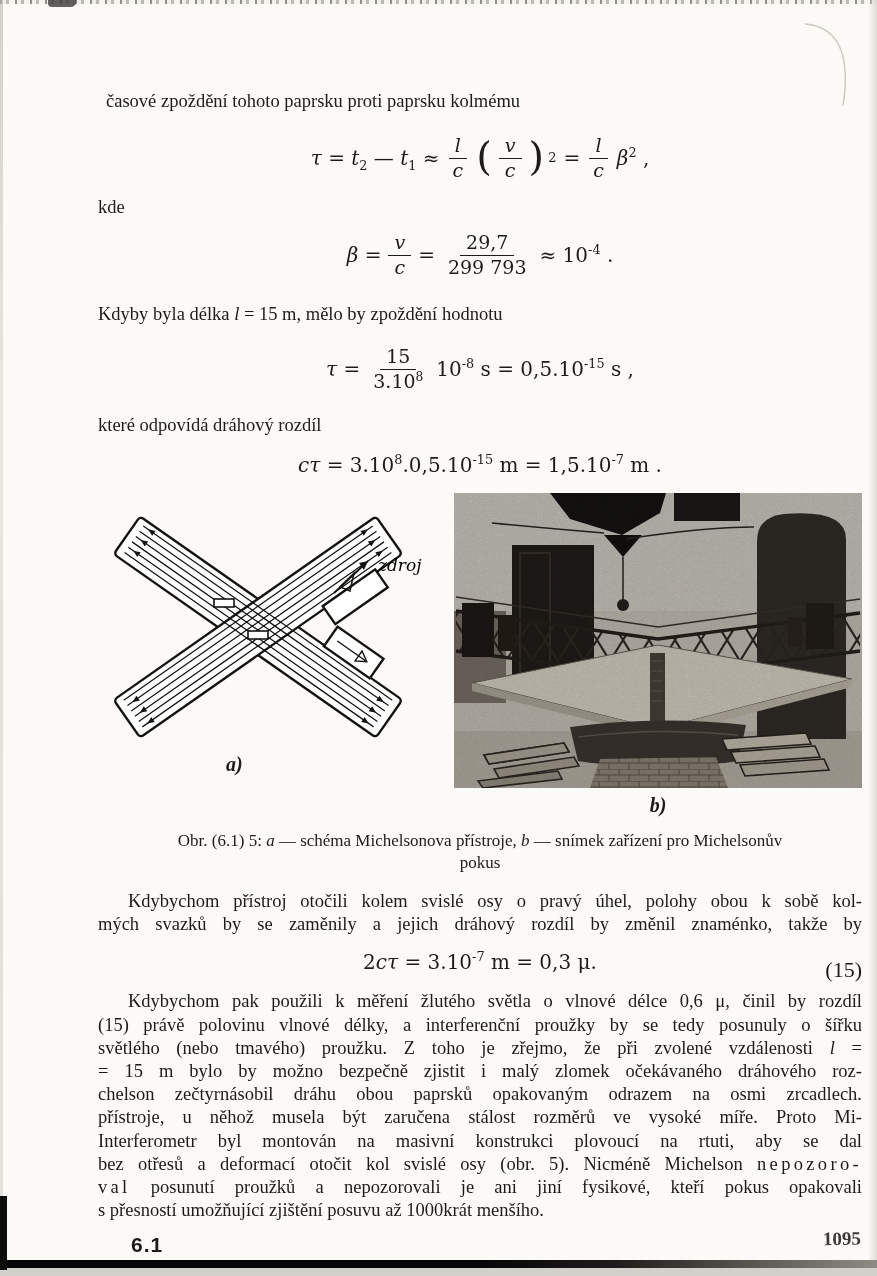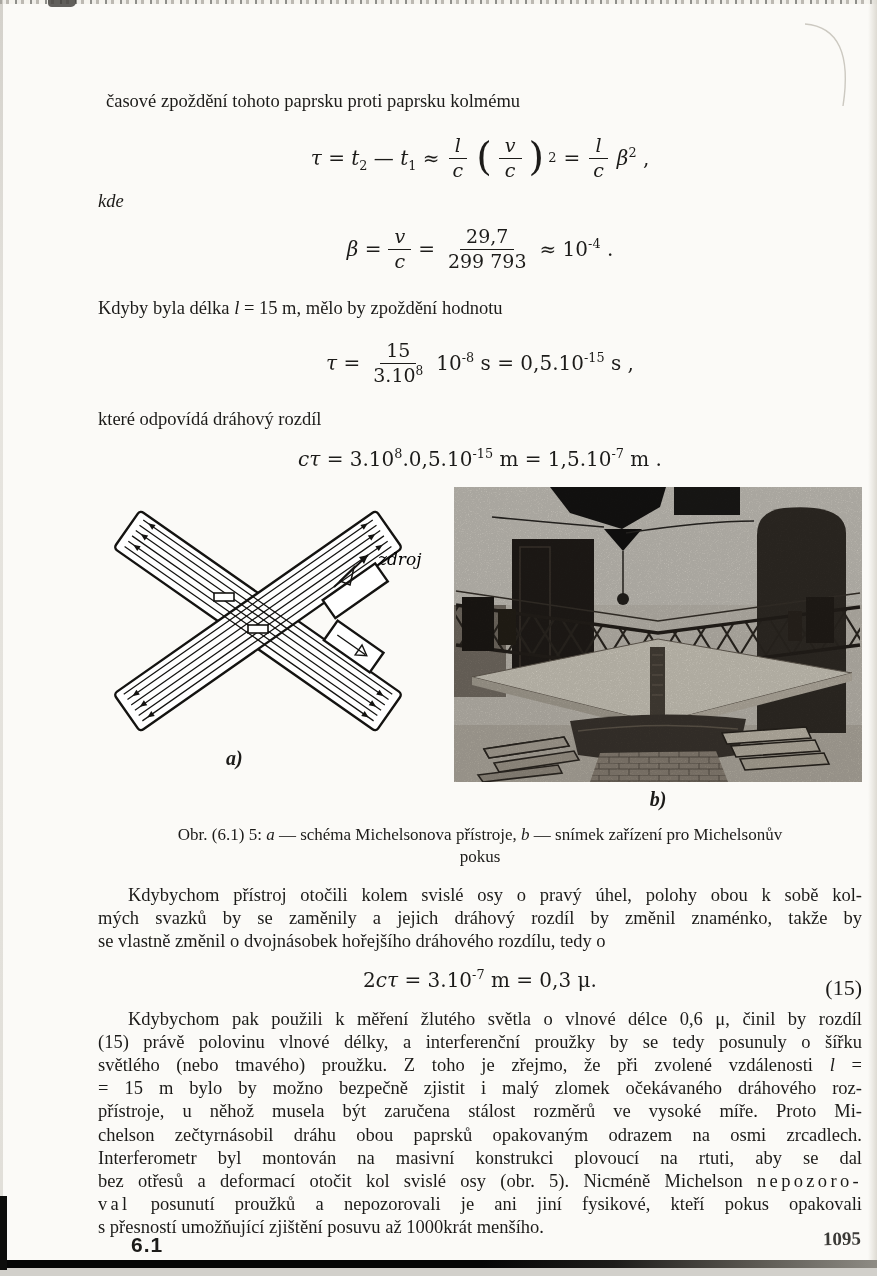--- a/index.html
+++ b/index.html
@@ -34,21 +34,21 @@
   .frac .fnum{padding:0 6px 1px 6px;border-bottom:1.4px solid #1c1b19;}
   .frac .fden{padding:1px 6px 0 6px;}
   .bigp{font-size:40px;font-weight:400;line-height:.8;transform:translateY(-2px);}
   .pexp{font-size:13px;vertical-align:22px;margin-left:-3px;}
   .eq1{margin-top:13px;height:64px;}
   .eq2{margin-top:5px;height:62px;}
   .eq3{margin-top:12px;height:62px;}
   .eq4{margin-top:16px;}
   .eq-wrap{position:relative;margin-top:14px;}
   .eq-tag{position:absolute;right:0;top:7px;font-size:22px;}
-  .gap-kde{margin-top:0;font-style:italic;}
+  .gap-kde{margin-top:6px;}
   .gap-delka{margin-top:17px;}
   .gap-ktere{margin-top:14px;}
   
   .figure-row{display:flex;justify-content:space-between;align-items:flex-start;margin-top:16px;}
   .schematic-box{width:340px;margin-top:16px;}
   .photo-box{width:408px;}
   .fig-label{font-size:20px;font-weight:bold;font-style:italic;margin-top:2px;}
   .fig-label.a{margin-left:128px;}
   .fig-label.b{text-align:center;}
   .caption{margin-top:13px;font-size:17px;line-height:22px;}
@@ -265,37 +265,36 @@
     </div>
 
     <div class="caption">
         <div class="jline"><span>Obr. (6.1) 5: </span><span class="it">a</span><span> — schéma Michelsonova přístroje, </span><span class="it">b</span><span> — snímek zařízení pro Michelsonův</span></div>
         <div class="jline lastline"><span>pokus</span></div>
       </div>
 
     <div class="par">
         <div class="jline"><span>Kdybychom přístroj otočili kolem svislé osy o pravý úhel, polohy obou k sobě kol-</span></div>
         <div class="jline"><span>mých svazků by se zaměnily a jejich dráhový rozdíl by změnil znaménko, takže by</span></div>
-        <div class="jline lastline"><span>se vlastně změnil o dvojnásobek hořejšího dráhového rozdílu, tedy o</span></div>
       </div>
 
     <div class="eq-wrap">
       <div class="formula">
         <span><span>2</span><span class="it">c</span><span class="it">τ</span><span> = 3.10</span><sup>-7</sup><span> m = 0,3 μ.</span></span>
       </div>
       <span class="eq-tag">(15)</span>
     </div>
 
     <div class="par">
         <div class="jline"><span>Kdybychom pak použili k měření žlutého světla o vlnové délce 0,6 μ, činil by rozdíl</span></div>
         <div class="jline"><span>(15) právě polovinu vlnové délky, a interferenční proužky by se tedy posunuly o šířku</span></div>
         <div class="jline"><span>světlého (nebo tmavého) proužku. Z toho je zřejmo, že při zvolené vzdálenosti </span><span class="it">l</span><span> =</span></div>
         <div class="jline"><span>= 15 m bylo by možno bezpečně zjistit i malý zlomek očekávaného dráhového roz-</span></div>
+        <div class="jline"><span>chelson zečtyrnásobil dráhu obou paprsků opakovaným odrazem na osmi zrcadlech.</span></div>
         <div class="jline"><span>přístroje, u něhož musela být zaručena stálost rozměrů ve vysoké míře. Proto Mi-</span></div>
-        <div class="jline"><span>chelson zečtyrnásobil dráhu obou paprsků opakovaným odrazem na osmi zrcadlech.</span></div>
         <div class="jline"><span>Interferometr byl montován na masivní konstrukci plovoucí na rtuti, aby se dal</span></div>
         <div class="jline"><span>bez otřesů a deformací otočit kol svislé osy (obr. 5). Nicméně Michelson </span><span class="ls">nepozoro-</span></div>
         <div class="jline"><span class="ls">val</span><span> posunutí proužků a nepozorovali je ani jiní fysikové, kteří pokus opakovali</span></div>
         <div class="jline lastline"><span>s přesností umožňující zjištění posuvu až 1000krát menšího.</span></div>
       </div>
 
   </div>
 
   <div class="footer-section">6.1</div>
   <div class="footer-page">1095</div>

